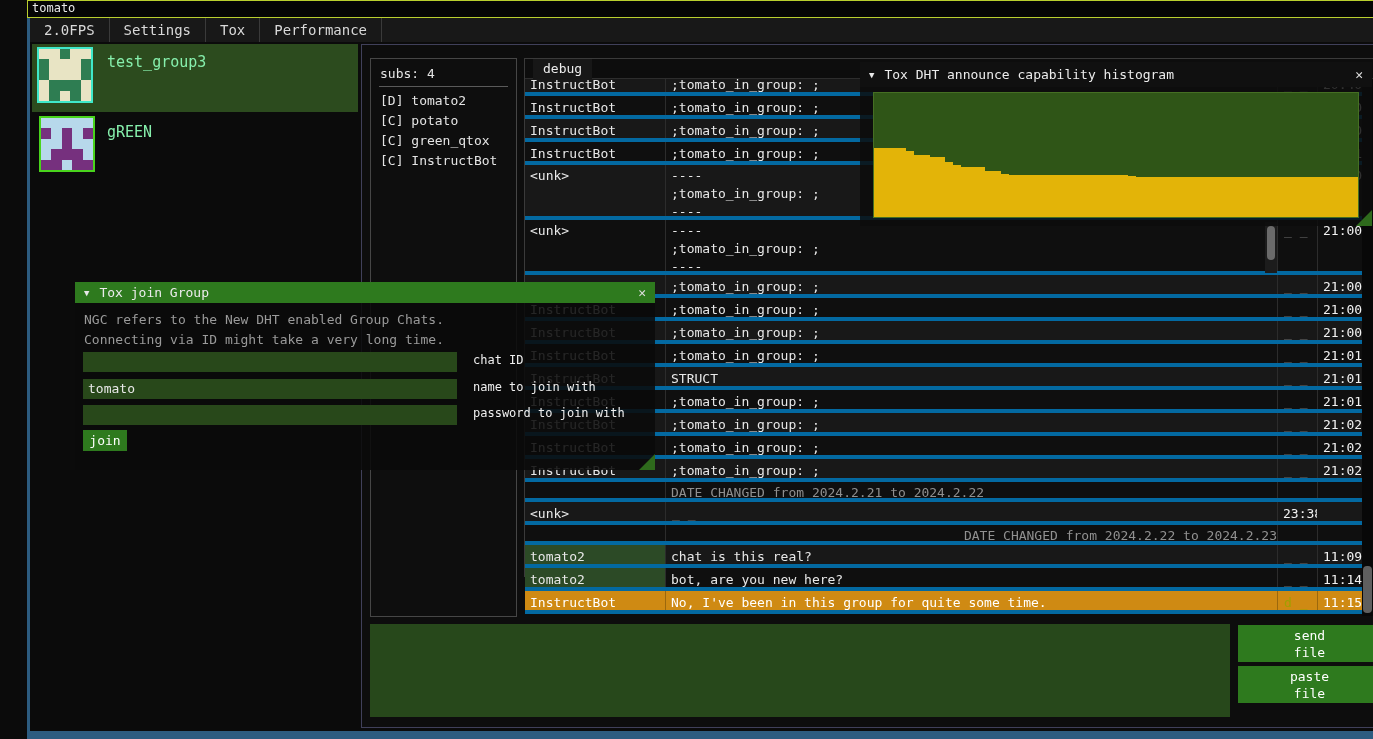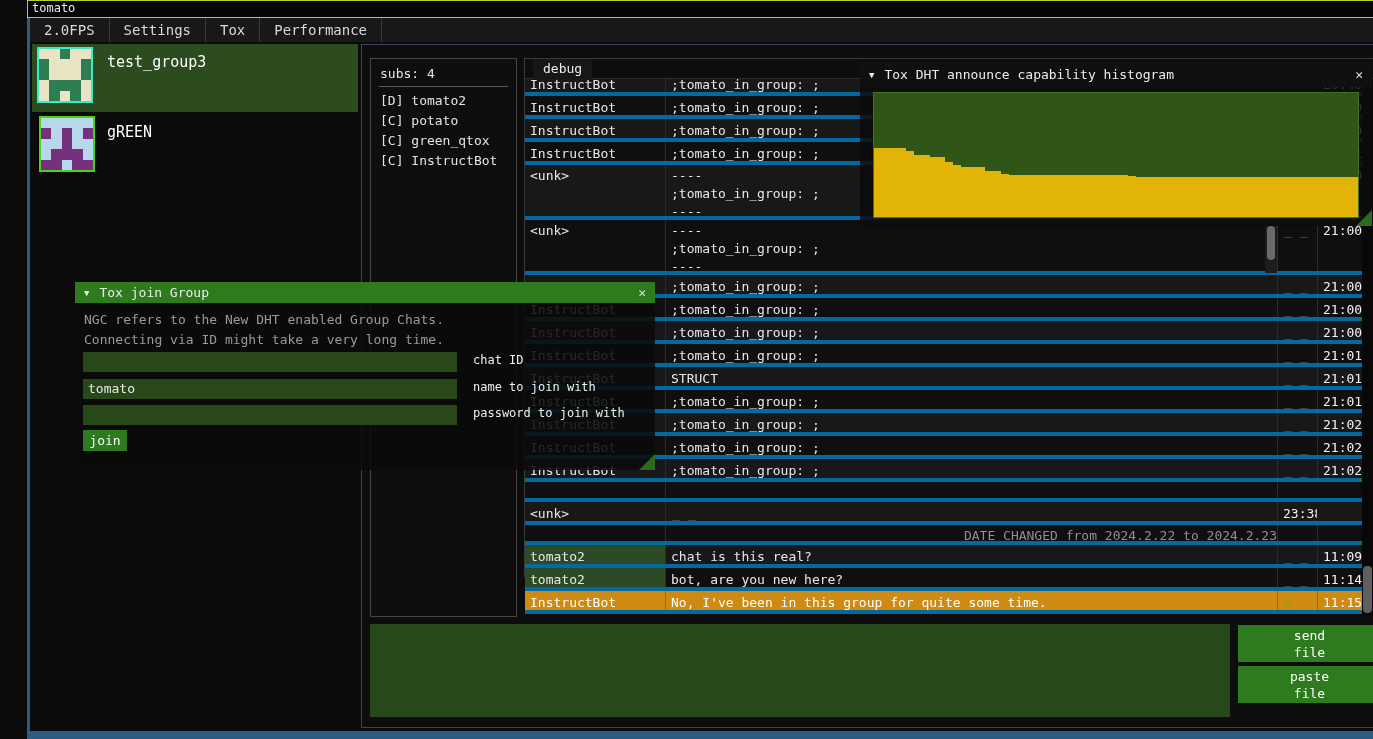--- a/index.html
+++ b/index.html
@@ -17,21 +17,21 @@
   .edge.bottom { left:0; top:731px; width:1373px; height:8px; }
 
   .menubar { position:absolute; left:3px; top:18px; width:1363px; height:24px;
     background:#181818; display:flex; align-items:stretch; color:#d9d9d9; font-size:14px; }
   .menu-item { padding:0 14px; display:flex; align-items:center; border-right:1px solid #3a3a3a; cursor:default; }
 
   
   .group-row { position:absolute; left:5px; width:326px; height:68px; }
   .group-row.selected { background:#2c4b1e; }
   .avatar { position:absolute; display:grid; grid-template-columns:repeat(5,1fr); grid-template-rows:repeat(5,1fr); }
-  .group-label { position:absolute; left:75px; top:9px; color:#ffffff; font-size:15px; }
+  .group-label { position:absolute; left:75px; top:9px; color:#86efac; font-size:15px; }
 
   
   .group-panel { position:absolute; left:334px; top:44px; width:1023px; height:684px;
     border:1px solid #40405a; background:#0d0d0d; }
 
   .member-panel { position:absolute; left:343px; top:58px; width:147px; height:559px;
     border:1px solid #464646; background:#0e0e0e; color:#e4e4e4; font-size:13px; }
   .member-header { padding:7px 9px 5px 9px; }
   .member-sep { border-top:1px solid #5a5a5a; margin:0 8px 4px 8px; }
   .member-item { padding:1px 0 1px 9px; line-height:18px; }
@@ -282,20 +282,21 @@
             <div class="cell tim">21:02</div>
           </div>
           <div class="crow r-even h23" style="height: 23px;">
             <div class="cell name">InstructBot</div>
             <div class="cell msg">;tomato_in_group: ;</div>
             <div class="cell flg">_ _</div>
             <div class="cell tim">21:02</div>
           </div>
           <div class="crow r-odd r-date" style="height: 20px;">
             <div class="cell name"></div>
+            <div class="cell msg">DATE CHANGED from 2024.2.21 to 2024.2.22</div>
             <div class="cell flg"></div>
             <div class="cell tim"></div>
           </div>
           <div class="crow r-even h23" style="height: 23px;">
             <div class="cell name">&lt;unk&gt;</div>
             <div class="cell flg">_ _</div>
             <div class="cell tim">23:38</div>
           </div>
           <div class="crow r-odd r-date" style="height: 20px; text-align: right;">
             <div class="cell name"></div>

